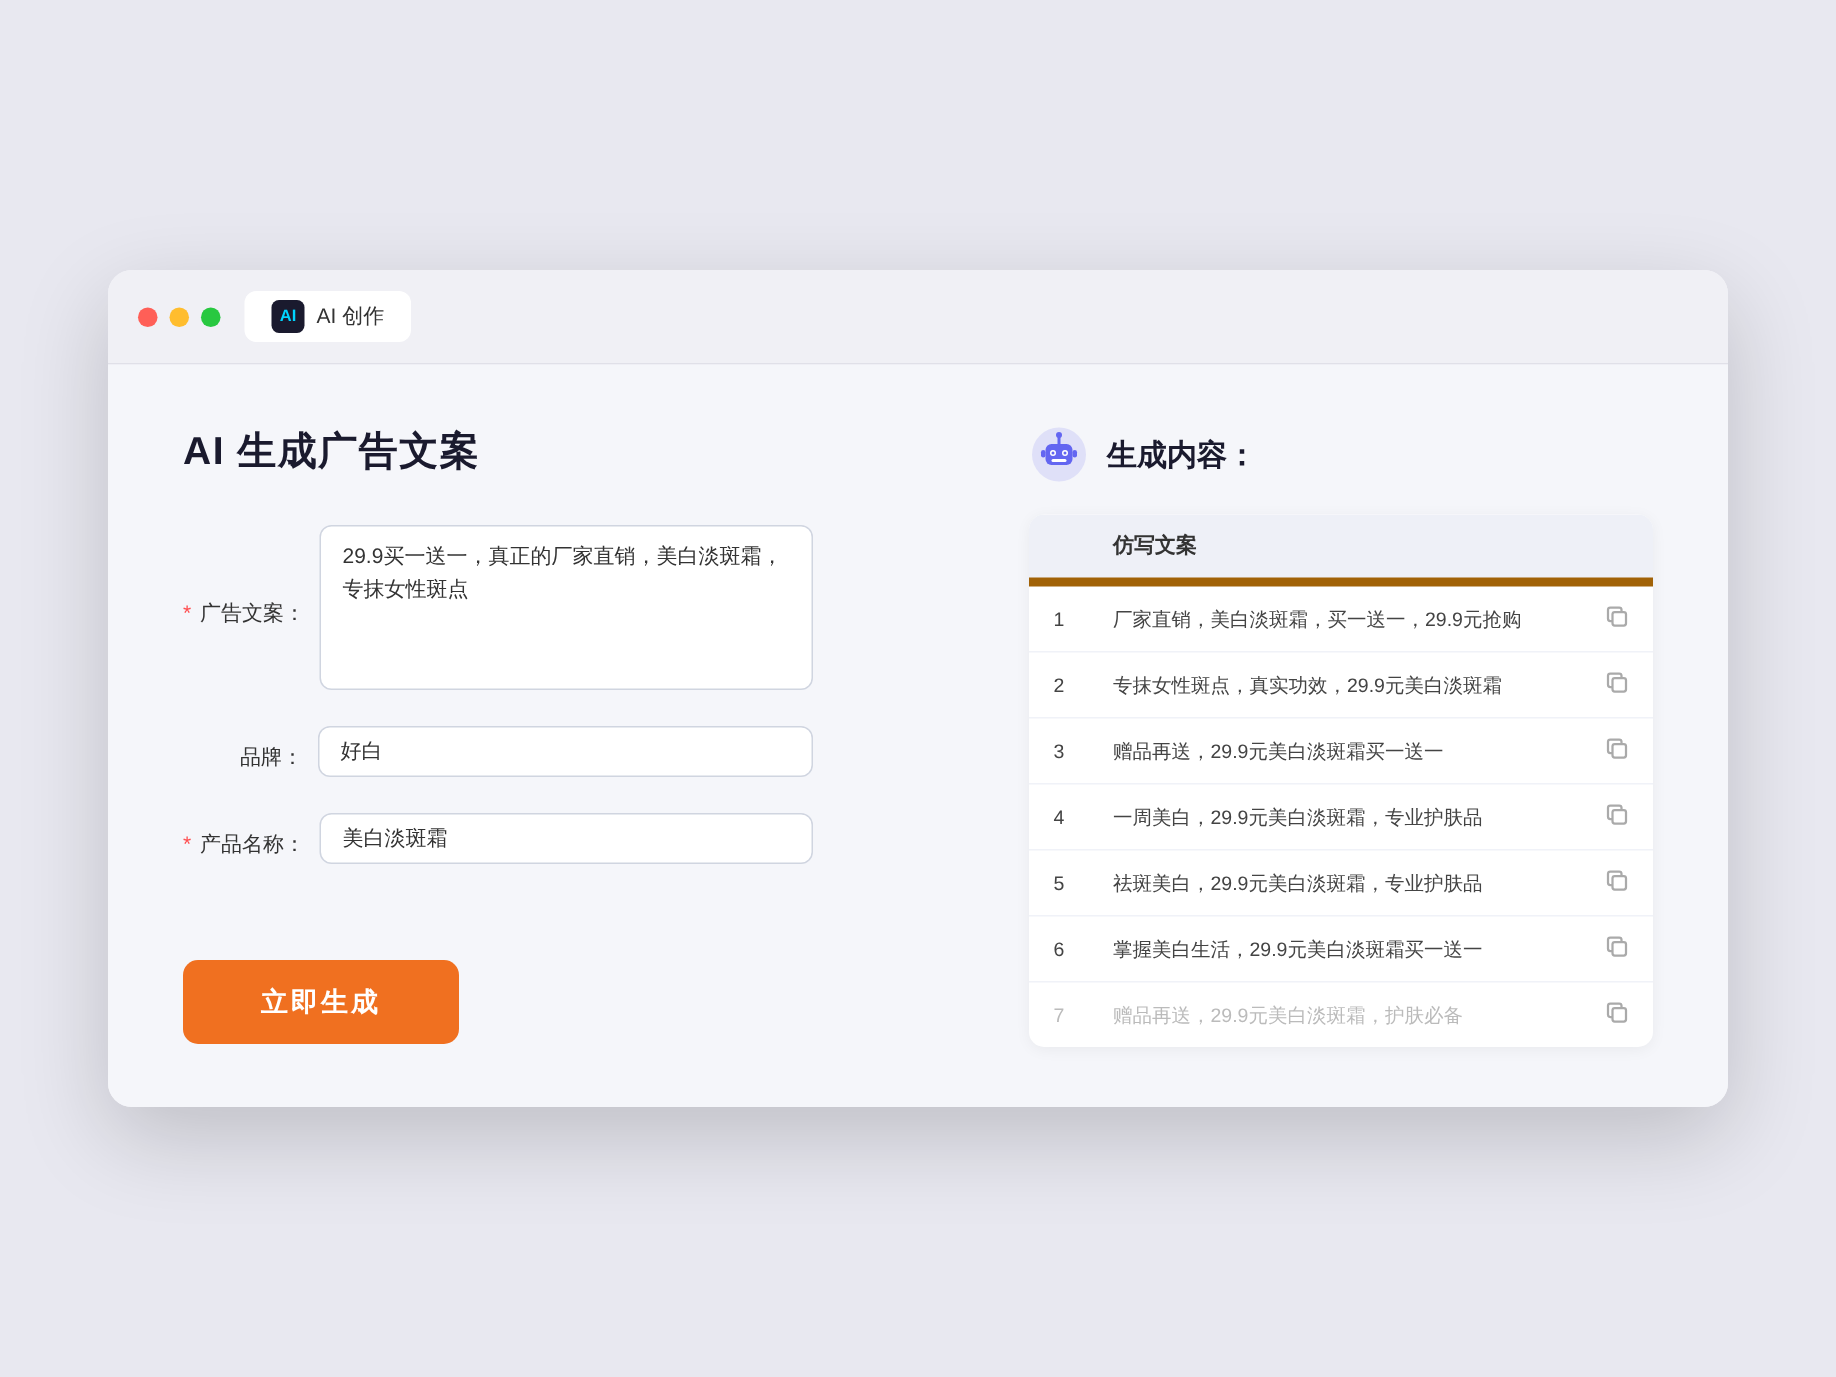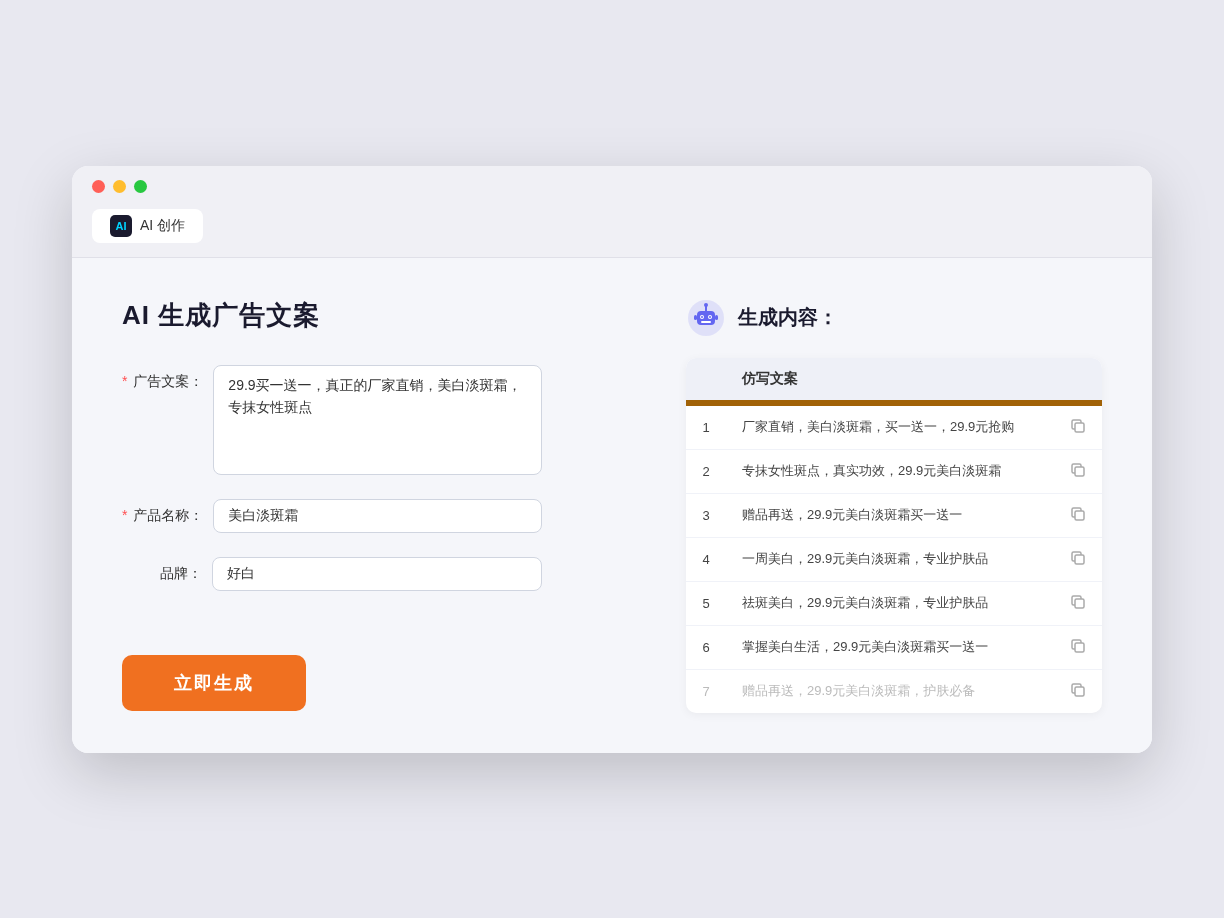--- a/index.html
+++ b/index.html
@@ -17,24 +17,23 @@
       background: #f5f6fa;
       border-radius: 16px;
       box-shadow: 0 20px 60px rgba(0,0,0,0.18);
       overflow: hidden;
     }
 
     .title-bar {
       background: #f0f0f5;
       padding: 14px 20px;
       display: flex;
-      align-items: flex-start;
+      align-items: center;
       gap: 16px;
       border-bottom: 1px solid #e0e0e8;
-      flex-direction: column;
     }
 
     .traffic-lights {
       display: flex;
       gap: 8px;
     }
 
     .traffic-light {
       width: 13px;
       height: 13px;
@@ -83,21 +82,21 @@
     .main-title {
       font-size: 26px;
       font-weight: bold;
       color: #1a1a2e;
       margin-bottom: 32px;
       letter-spacing: 1px;
     }
 
     .form-group {
       display: flex;
-      align-items: flex-start;
+      align-items: center;
       margin-bottom: 24px;
       gap: 10px;
     }
 
     .form-label {
       font-size: 14px;
       color: #333;
       white-space: nowrap;
       min-width: 80px;
       text-align: right;
@@ -255,32 +254,32 @@
         <label class="form-label">
           <span class="required-star">*</span>
           <span>广告文案：</span>
         </label>
         <textarea class="form-input" style="">29.9买一送一，真正的厂家直销，美白淡斑霜，专抹女性斑点</textarea>
       </div>
 
       
       <div class="form-group">
         <label class="form-label">
+          <span>品牌：</span>
+        </label>
+        <input type="text" class="form-input" value="好白" style="">
+      </div>
+
+      
+      <div class="form-group">
+        <label class="form-label">
           <span class="required-star">*</span>
           <span>产品名称：</span>
         </label>
         <input type="text" class="form-input" value="美白淡斑霜" style="">
-      </div>
-
-      
-      <div class="form-group">
-        <label class="form-label">
-          <span>品牌：</span>
-        </label>
-        <input type="text" class="form-input" value="好白" style="">
       </div>
 
       <button class="generate-btn">立即生成</button>
     </div>
 
     <div class="right-panel">
       <div class="result-header">
 
         <svg class="robot-icon" viewBox="0 0 40 40" fill="none" xmlns="http://www.w3.org/2000/svg">
           <circle cx="20" cy="20" r="18" fill="#6366f1" opacity="0.15"></circle>

